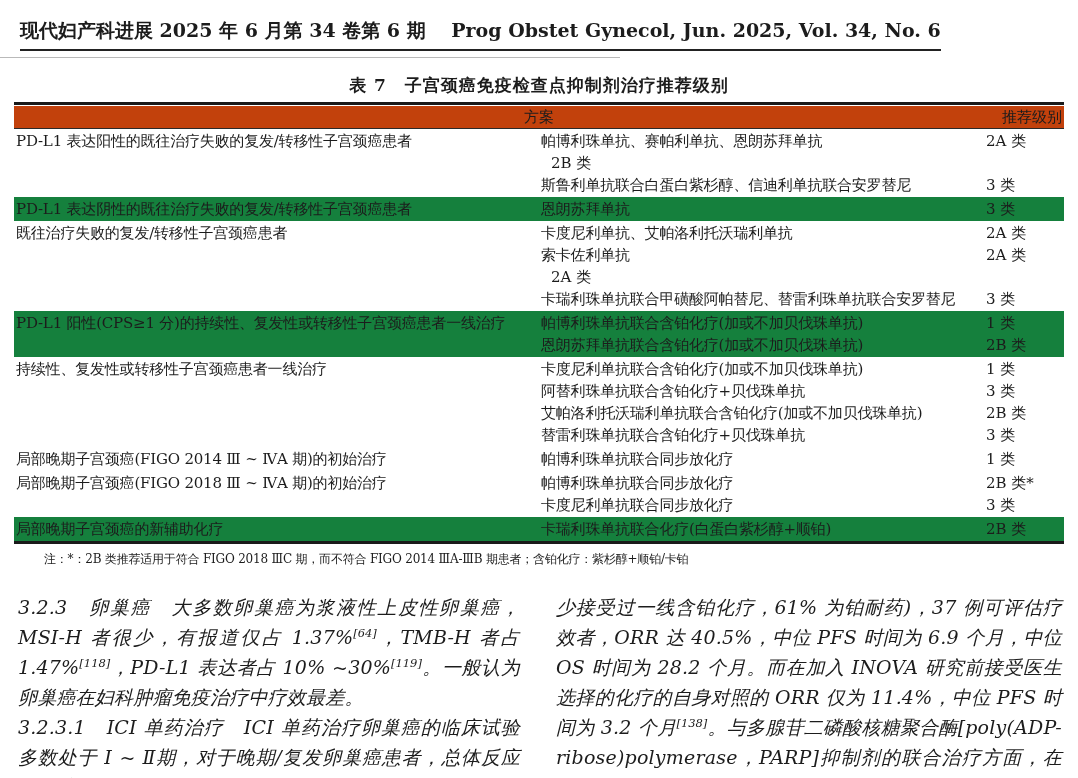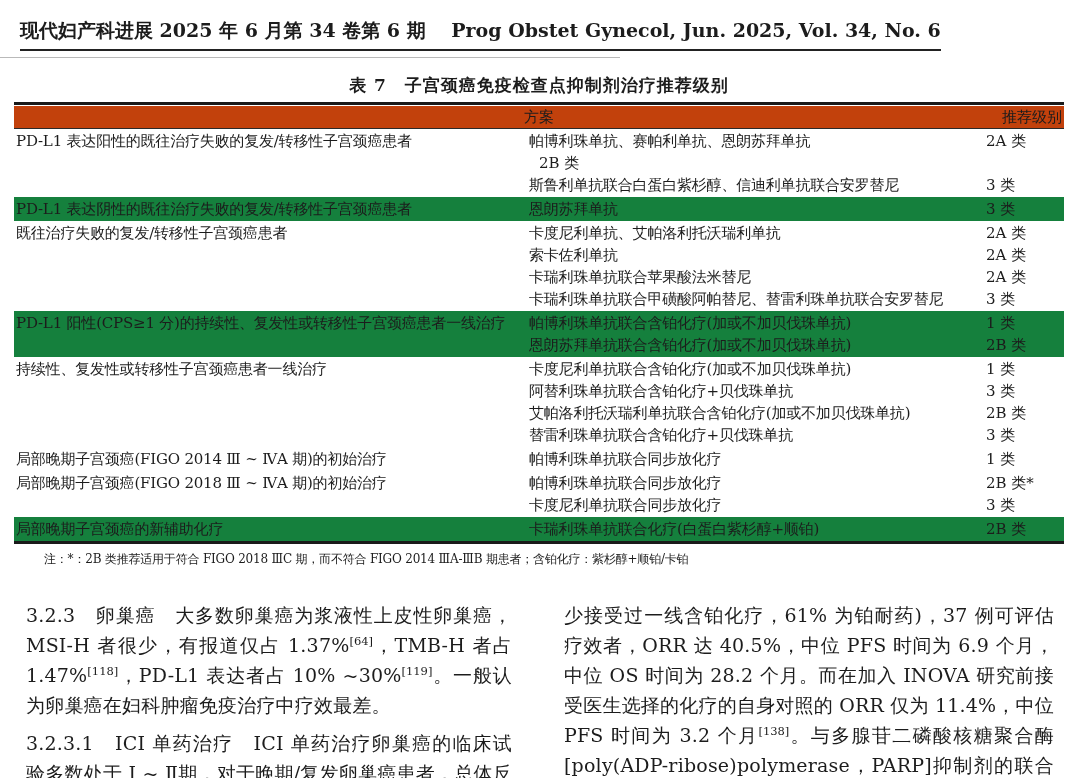--- a/index.html
+++ b/index.html
@@ -30,36 +30,36 @@
     border-bottom:1px solid #2a2a2a;line-height:22px;
   }
   .t-head-scheme{position:absolute;left:0;right:0;text-align:center;}
   .t-head-level{position:absolute;right:2px;top:0;}
   .tg{display:flex;padding:1px 0;}
   .tg.shaded{background:#15803d;}
   .tg-ind{
     width:513px;flex:0 0 513px;line-height:22px;padding-left:2px;
     white-space:nowrap;letter-spacing:-0.2px;overflow:hidden;
   }
-  .tg-rows{flex:1;display:flex;flex-direction:column;}
+  .tg-rows{flex:1;display:flex;flex-direction:column;margin-left:12px;}
   .tr-line{display:flex;height:22px;line-height:22px;}
   .tr-scheme{flex:1;white-space:nowrap;letter-spacing:-0.2px;overflow:hidden;}
   .tr-level{flex:0 0 88px;width:88px;padding-left:10px;box-sizing:border-box;white-space:nowrap;}
   .t-note{
     position:absolute;top:551px;left:14px;width:1050px;
     font-size:12px;padding-left:30px;box-sizing:border-box;letter-spacing:-0.2px;white-space:nowrap;
   }
   
   .body-col{
     position:absolute;top:592px;font-size:19px;line-height:30px;
     text-align:justify;text-justify:inter-character;letter-spacing:0.2px;
   }
   .body-col.left{left:18px;width:502px;}
   .body-col.right{left:556px;width:506px;}
-  .body-col p{margin:8px;}
+  .body-col p{margin:0;font-style:italic;}
   .body-col sup{font-size:11.5px;line-height:0;vertical-align:7px;letter-spacing:0;}
 </style>
 </head>
 <body>
 
 <div class="page">
 
   <div class="journal-head">现代妇产科进展 2025 年 6 月第 34 卷第 6 期　 Prog Obstet Gynecol, Jun. 2025, Vol. 34, No. 6</div>
   <div class="scan-line"></div>
 
@@ -101,21 +101,20 @@
           <div class="tg-rows">
             <div class="tr-line">
               <div class="tr-scheme">卡度尼利单抗、艾帕洛利托沃瑞利单抗</div>
               <div class="tr-level">2A 类</div>
             </div>
             <div class="tr-line">
               <div class="tr-scheme">索卡佐利单抗</div>
               <div class="tr-level">2A 类</div>
             </div>
             <div class="tr-line">
-              <div class="tr-scheme">卡瑞利珠单抗联合苹果酸法米替尼</div>
               <div class="tr-level">2A 类</div>
             </div>
             <div class="tr-line">
               <div class="tr-scheme">卡瑞利珠单抗联合甲磺酸阿帕替尼、替雷利珠单抗联合安罗替尼</div>
               <div class="tr-level">3 类</div>
             </div>
           </div>
         </div>
         <div class="tg shaded">
           <div class="tg-ind">PD-L1 阳性(CPS≥1 分)的持续性、复发性或转移性子宫颈癌患者一线治疗</div>

